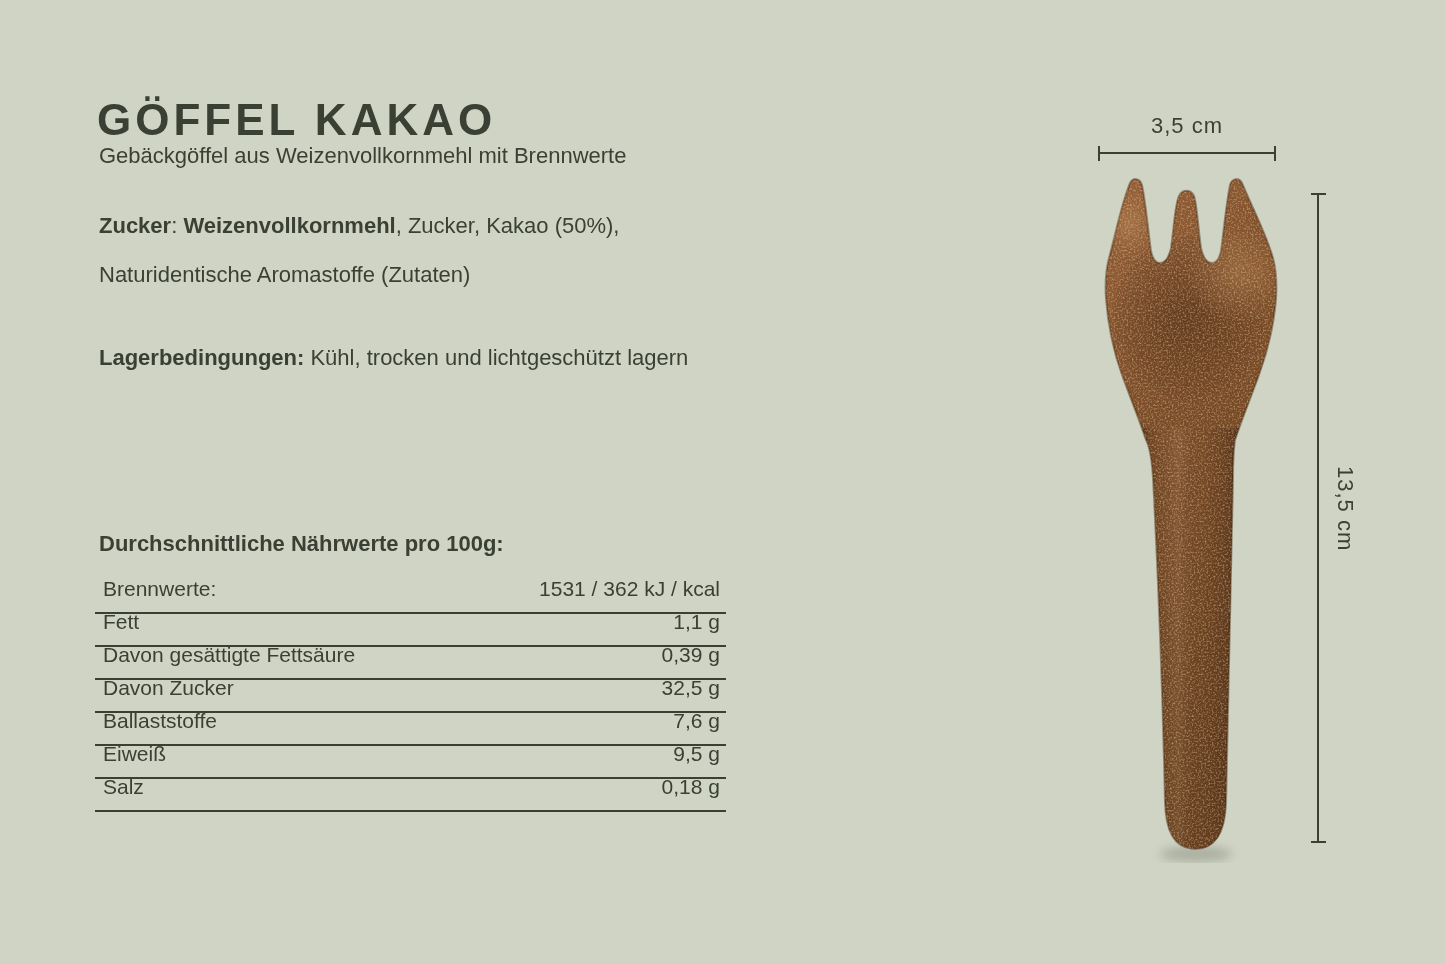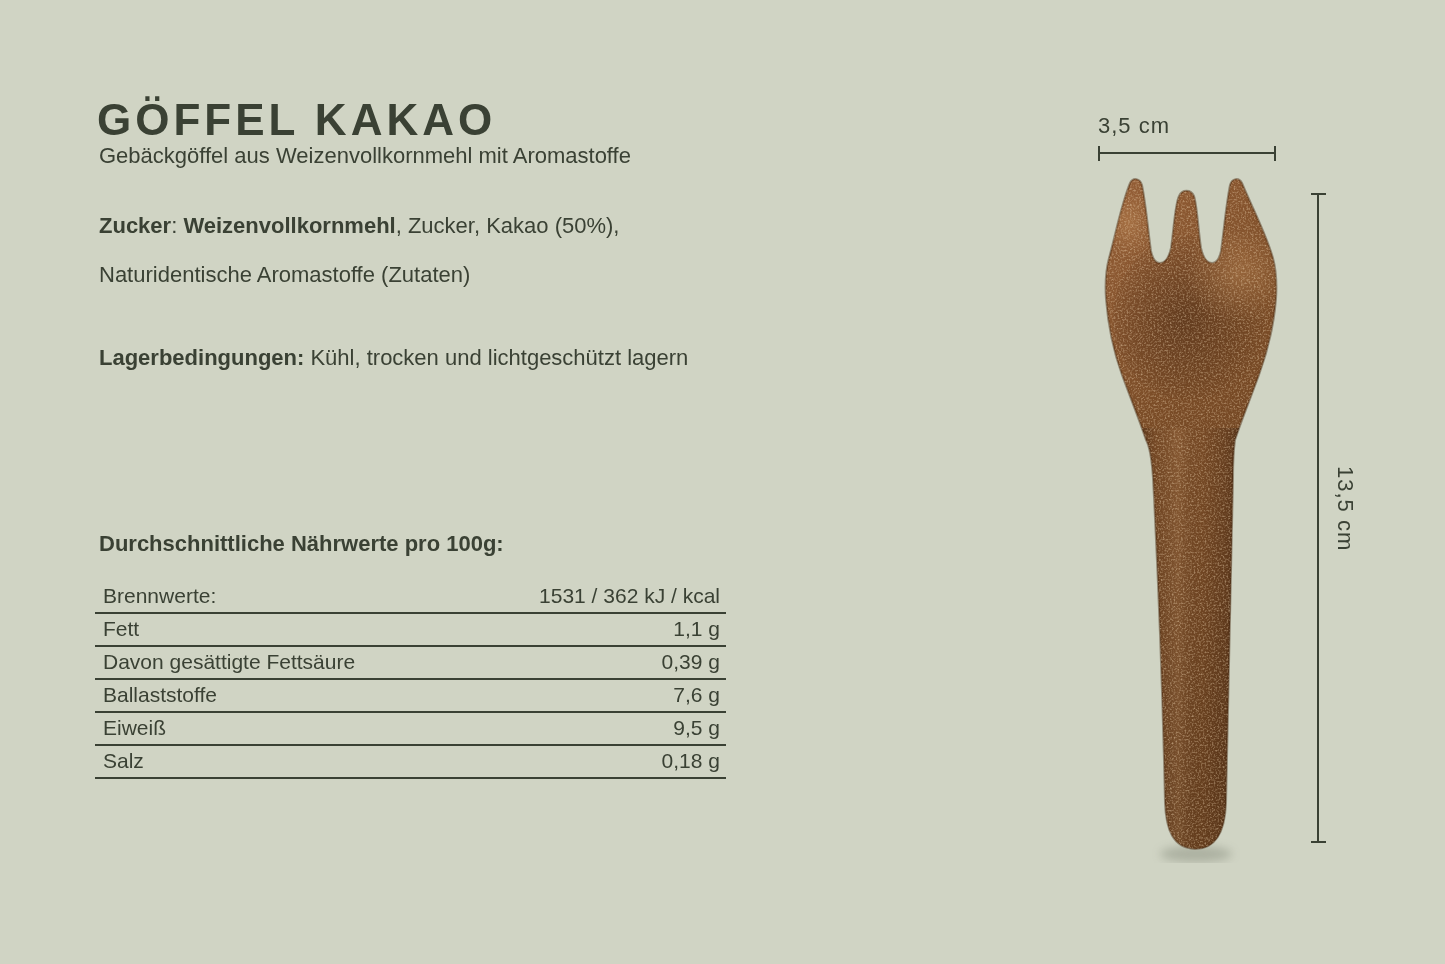--- a/index.html
+++ b/index.html
@@ -34,40 +34,40 @@
 
   .nutri-heading{
     left:99px;top:531px;width:700px;
     font-size:22px;font-weight:700;
   }
 
   .ntable{
     left:95px;top:581px;width:631px;
   }
   .nrow{
-    display:flex;justify-content:space-between;align-items:flex-end;
+    display:flex;justify-content:space-between;align-items:center;
     height:33px;box-sizing:border-box;
     border-bottom:2px solid var(--ink);
     font-size:21px;line-height:24px;
-    padding:0 6px 4px 8px;
+    padding:0 6px 16px 8px;
   }
   .nvalue{text-align:right;white-space:nowrap;}
 
   
   .dim-width{
     left:1098px;top:152px;width:178px;height:0;
     border-top:2px solid var(--ink);
   }
   .dim-width::before,.dim-width::after{
     content:"";position:absolute;top:-8px;width:2px;height:15px;background:var(--ink);
   }
   .dim-width::before{left:0;}
   .dim-width::after{right:0;}
   .dim-width-label{
-    left:1098px;top:113px;width:178px;
+    left:1098px;top:113px;width:178px;text-align:center;
     font-size:22px;letter-spacing:1px;
   }
   .dim-height{
     left:1317px;top:193px;height:650px;width:0;
     border-left:2px solid var(--ink);
   }
   .dim-height::before,.dim-height::after{
     content:"";position:absolute;left:-8px;width:15px;height:2px;background:var(--ink);
   }
   .dim-height::before{top:0;}
@@ -80,40 +80,44 @@
 
   
   .spork{
     left:1085px;top:163px;width:200px;height:700px;
   }
 </style>
 </head>
 <body>
 
 <div class="abs title">GÖFFEL KAKAO</div>
-<div class="abs subtitle">Gebäckgöffel aus Weizenvollkornmehl mit Aromastoffe</div>
+<div class="abs subtitle">Gebäckgöffel aus Weizenvollkornmehl mit Brennwerte</div>
 
 <p class="abs body-text ingredients"><strong>Zucker</strong><span>: </span><strong>Weizenvollkornmehl</strong><span>, Zucker, Kakao (50%),</span><br><span>Naturidentische Aromastoffe (Zutaten)</span></p>
 
 <p class="abs body-text storage"><strong>Lagerbedingungen:</strong><span> Kühl, trocken und lichtgeschützt lagern</span></p>
 
 <div class="abs nutri-heading">Durchschnittliche Nährwerte pro 100g:</div>
 
 <div class="abs ntable">
   <div class="nrow">
     <span class="nlabel">Brennwerte:</span>
     <span class="nvalue">1531 / 362 kJ / kcal</span>
   </div>
   <div class="nrow">
     <span class="nlabel">Fett</span>
     <span class="nvalue">1,1 g</span>
   </div>
   <div class="nrow">
     <span class="nlabel">Davon gesättigte Fettsäure</span>
     <span class="nvalue">0,39 g</span>
+  </div>
+  <div class="nrow">
+    <span class="nlabel">Davon Zucker</span>
+    <span class="nvalue">32,5 g</span>
   </div>
   <div class="nrow">
     <span class="nlabel">Ballaststoffe</span>
     <span class="nvalue">7,6 g</span>
   </div>
   <div class="nrow">
     <span class="nlabel">Eiweiß</span>
     <span class="nvalue">9,5 g</span>
   </div>
   <div class="nrow">

